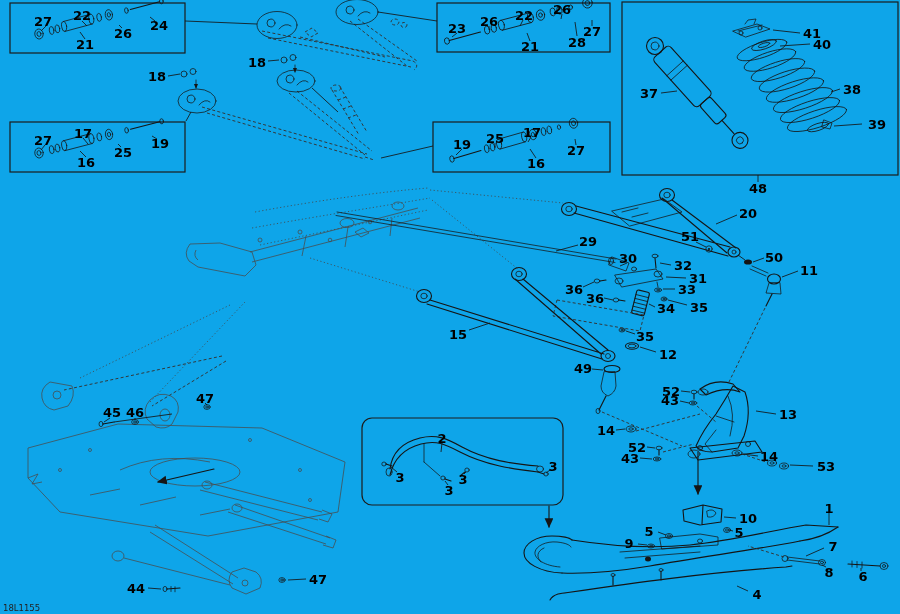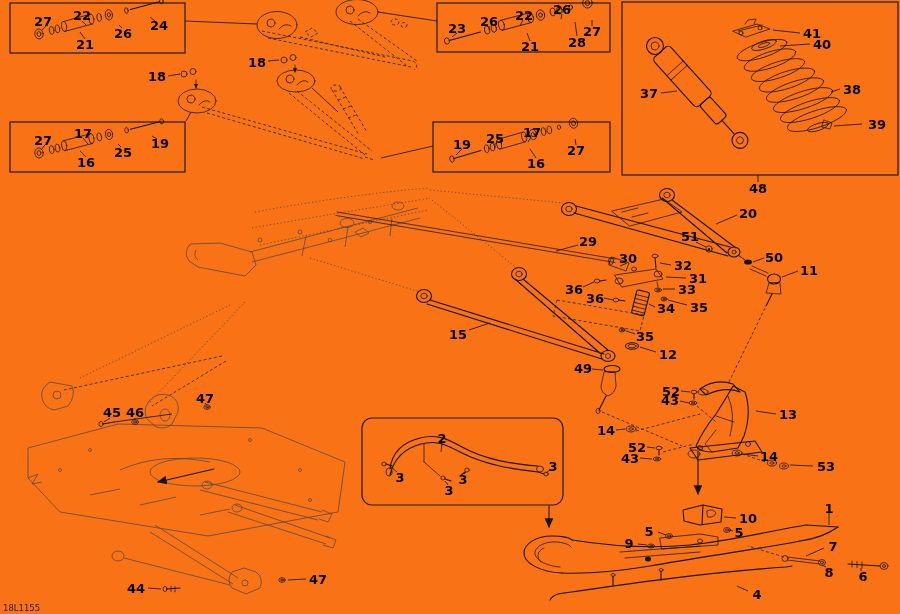--- a/index.html
+++ b/index.html
@@ -1,16 +1,16 @@
 <!DOCTYPE html>
 <html><head>
 <meta charset="utf-8">
 <style>
   html,body{margin:0;padding:0;background:#e8e8e8;}
-  .canvas{width:900px;height:614px;background:#f97316;position:relative;overflow:hidden;
+  .canvas{width:900px;height:614px;background:#0ea5e9;position:relative;overflow:hidden;
           font-family:"DejaVu Sans",sans-serif;}
   svg{display:block}
   .ln{stroke:#151515;fill:none;stroke-width:1.1;stroke-linecap:round;stroke-linejoin:round;}
   .thin{stroke-width:0.75;}
   .dash{stroke:#333;stroke-dasharray:3,2.3;stroke-width:0.95;fill:none;}
   .dot{stroke:#444;stroke-dasharray:1.2,2.4;stroke-width:0.8;fill:none;}
   .sk{stroke:#4a4a4a;stroke-width:0.75;fill:none;stroke-linejoin:round;}
   .box{fill:none;stroke:#1c1c1c;stroke-width:1.2;}
   .lead{stroke:#151515;stroke-width:0.85;fill:none;}
   .fillb{fill:#151515;stroke:none;}

